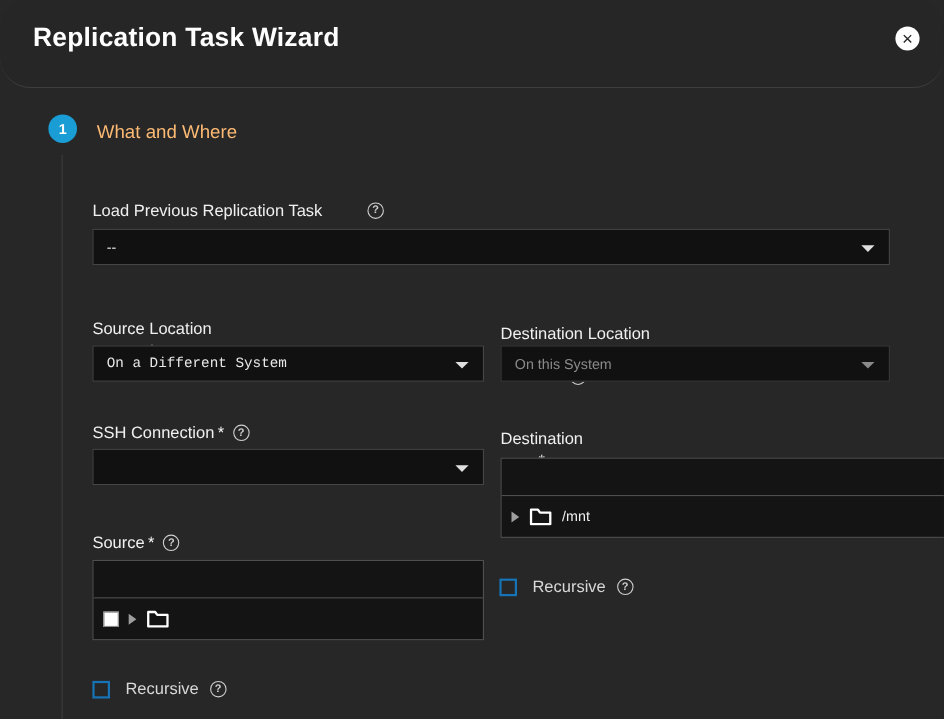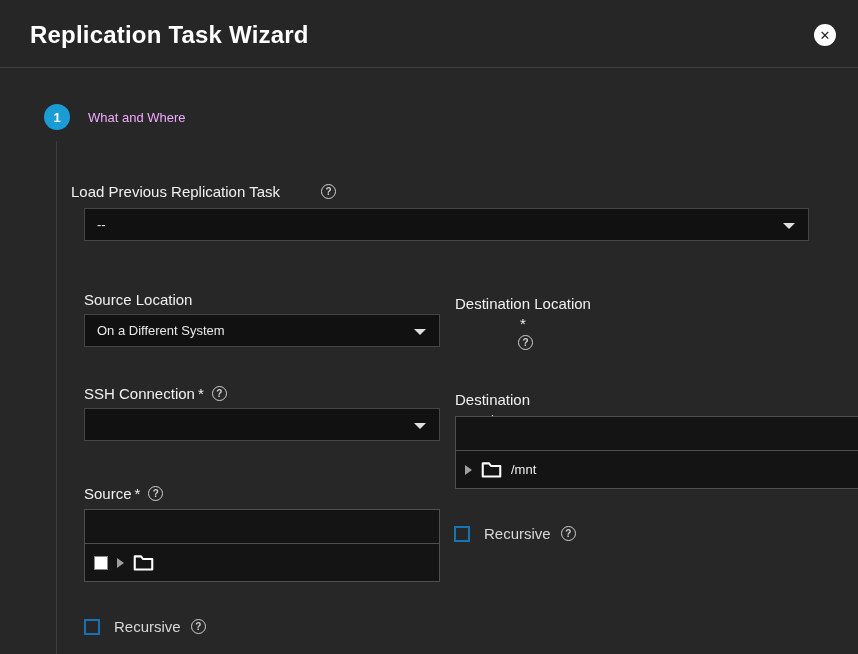--- a/index.html
+++ b/index.html
@@ -7,22 +7,22 @@
   body {
     font-family: "Liberation Sans", "DejaVu Sans", sans-serif;
     background: #272727;
     color: #e6e6e6;
     overflow: hidden;
   }
   .dialog { position: relative; width: 858px; height: 654px; background: #272727; }
 
   
   .header {
-    position: absolute; top: 0; left: 0; right: 0; height: 68px;
-    background: #262626; border-bottom: 1px solid #3e3e3e;
+    position: absolute; top: 0; left: 0; right: 0; height: 80px;
+    background: #262626; border-bottom: 1px solid #3e3e3e; border-radius: 28px;
   }
   .title {
     position: absolute; left: 30px; top: 21px;
     font-size: 24px; font-weight: 700; color: #ffffff; letter-spacing: 0.2px;
   }
   .close-btn {
     position: absolute; right: 22px; top: 24px; width: 22px; height: 22px;
     background: #ffffff; border-radius: 50%;
     display: flex; align-items: center; justify-content: center;
     color: #262626; font-size: 13px; font-weight: 700; cursor: pointer;
@@ -31,21 +31,21 @@
 
   
   .step-circle {
     position: absolute; left: 44px; top: 104px; width: 26px; height: 26px;
     border-radius: 50%; background: #1a9cd5; color: #fff;
     display: flex; align-items: center; justify-content: center;
     font-size: 13px; font-weight: 700;
   }
   .step-label {
     position: absolute; left: 88px; top: 110px;
-    font-size: 13px; color: #f0abfc;
+    font-size: 17px; color: #fdba74;
   }
   .step-connector {
     position: absolute; left: 56px; top: 141px; width: 1px; height: 513px;
     background: #3d3d3d;
   }
 
   
   .field-label {
     position: absolute; display: flex; align-items: center; gap: 3px;
     font-size: 15px; color: #f0f0f0;
@@ -116,43 +116,47 @@
 
   <div class="header">
     <div class="title">Replication Task Wizard</div>
     <div class="close-btn">✕</div>
   </div>
 
   <div class="step-circle">1</div>
   <div class="step-label">What and Where</div>
   <div class="step-connector"></div>
 
-  <div class="field-label" style="left:71px; top:183px;gap:36px;">
+  <div class="field-label" style="left:84px; top:183px;gap:36px;">
     <span>Load Previous Replication Task</span>
     <span class="help-icon">?</span>
   </div>
   <div class="select-field" style="left:84px; top:208px; width:725px;">
     <span>--</span>
     <span class="caret-down"></span>
   </div>
 
   <div class="field-label" style="left:84px; top:291px;flex-direction:column;">
     <span>Source Location</span>
       <span class="req">*</span>
     <span class="help-icon">?</span>
   </div>
-  <div class="select-field" style="left:84px; top:314px; width:356px;">
+  <div class="select-field" style="left:84px; top:314px; width:356px;font-family:Liberation Mono, monospace;">
     <span>On a Different System</span>
     <span class="caret-down"></span>
   </div>
 
   <div class="field-label" style="left:455px; top:295px;flex-direction:column;">
     <span>Destination Location</span>
       <span class="req">*</span>
     <span class="help-icon">?</span>
+  </div>
+  <div class="select-field disabled" style="left:455px; top:314px; width:354px;">
+    <span>On this System</span>
+    <span class="caret-down"></span>
   </div>
 
   <div class="field-label" style="left:84px; top:385px;">
     <span>SSH Connection</span>
       <span class="req">*</span>
     <span class="help-icon">?</span>
   </div>
   <div class="select-field" style="left:84px; top:408px; width:356px;">
     <span></span>
     <span class="caret-down"></span>

